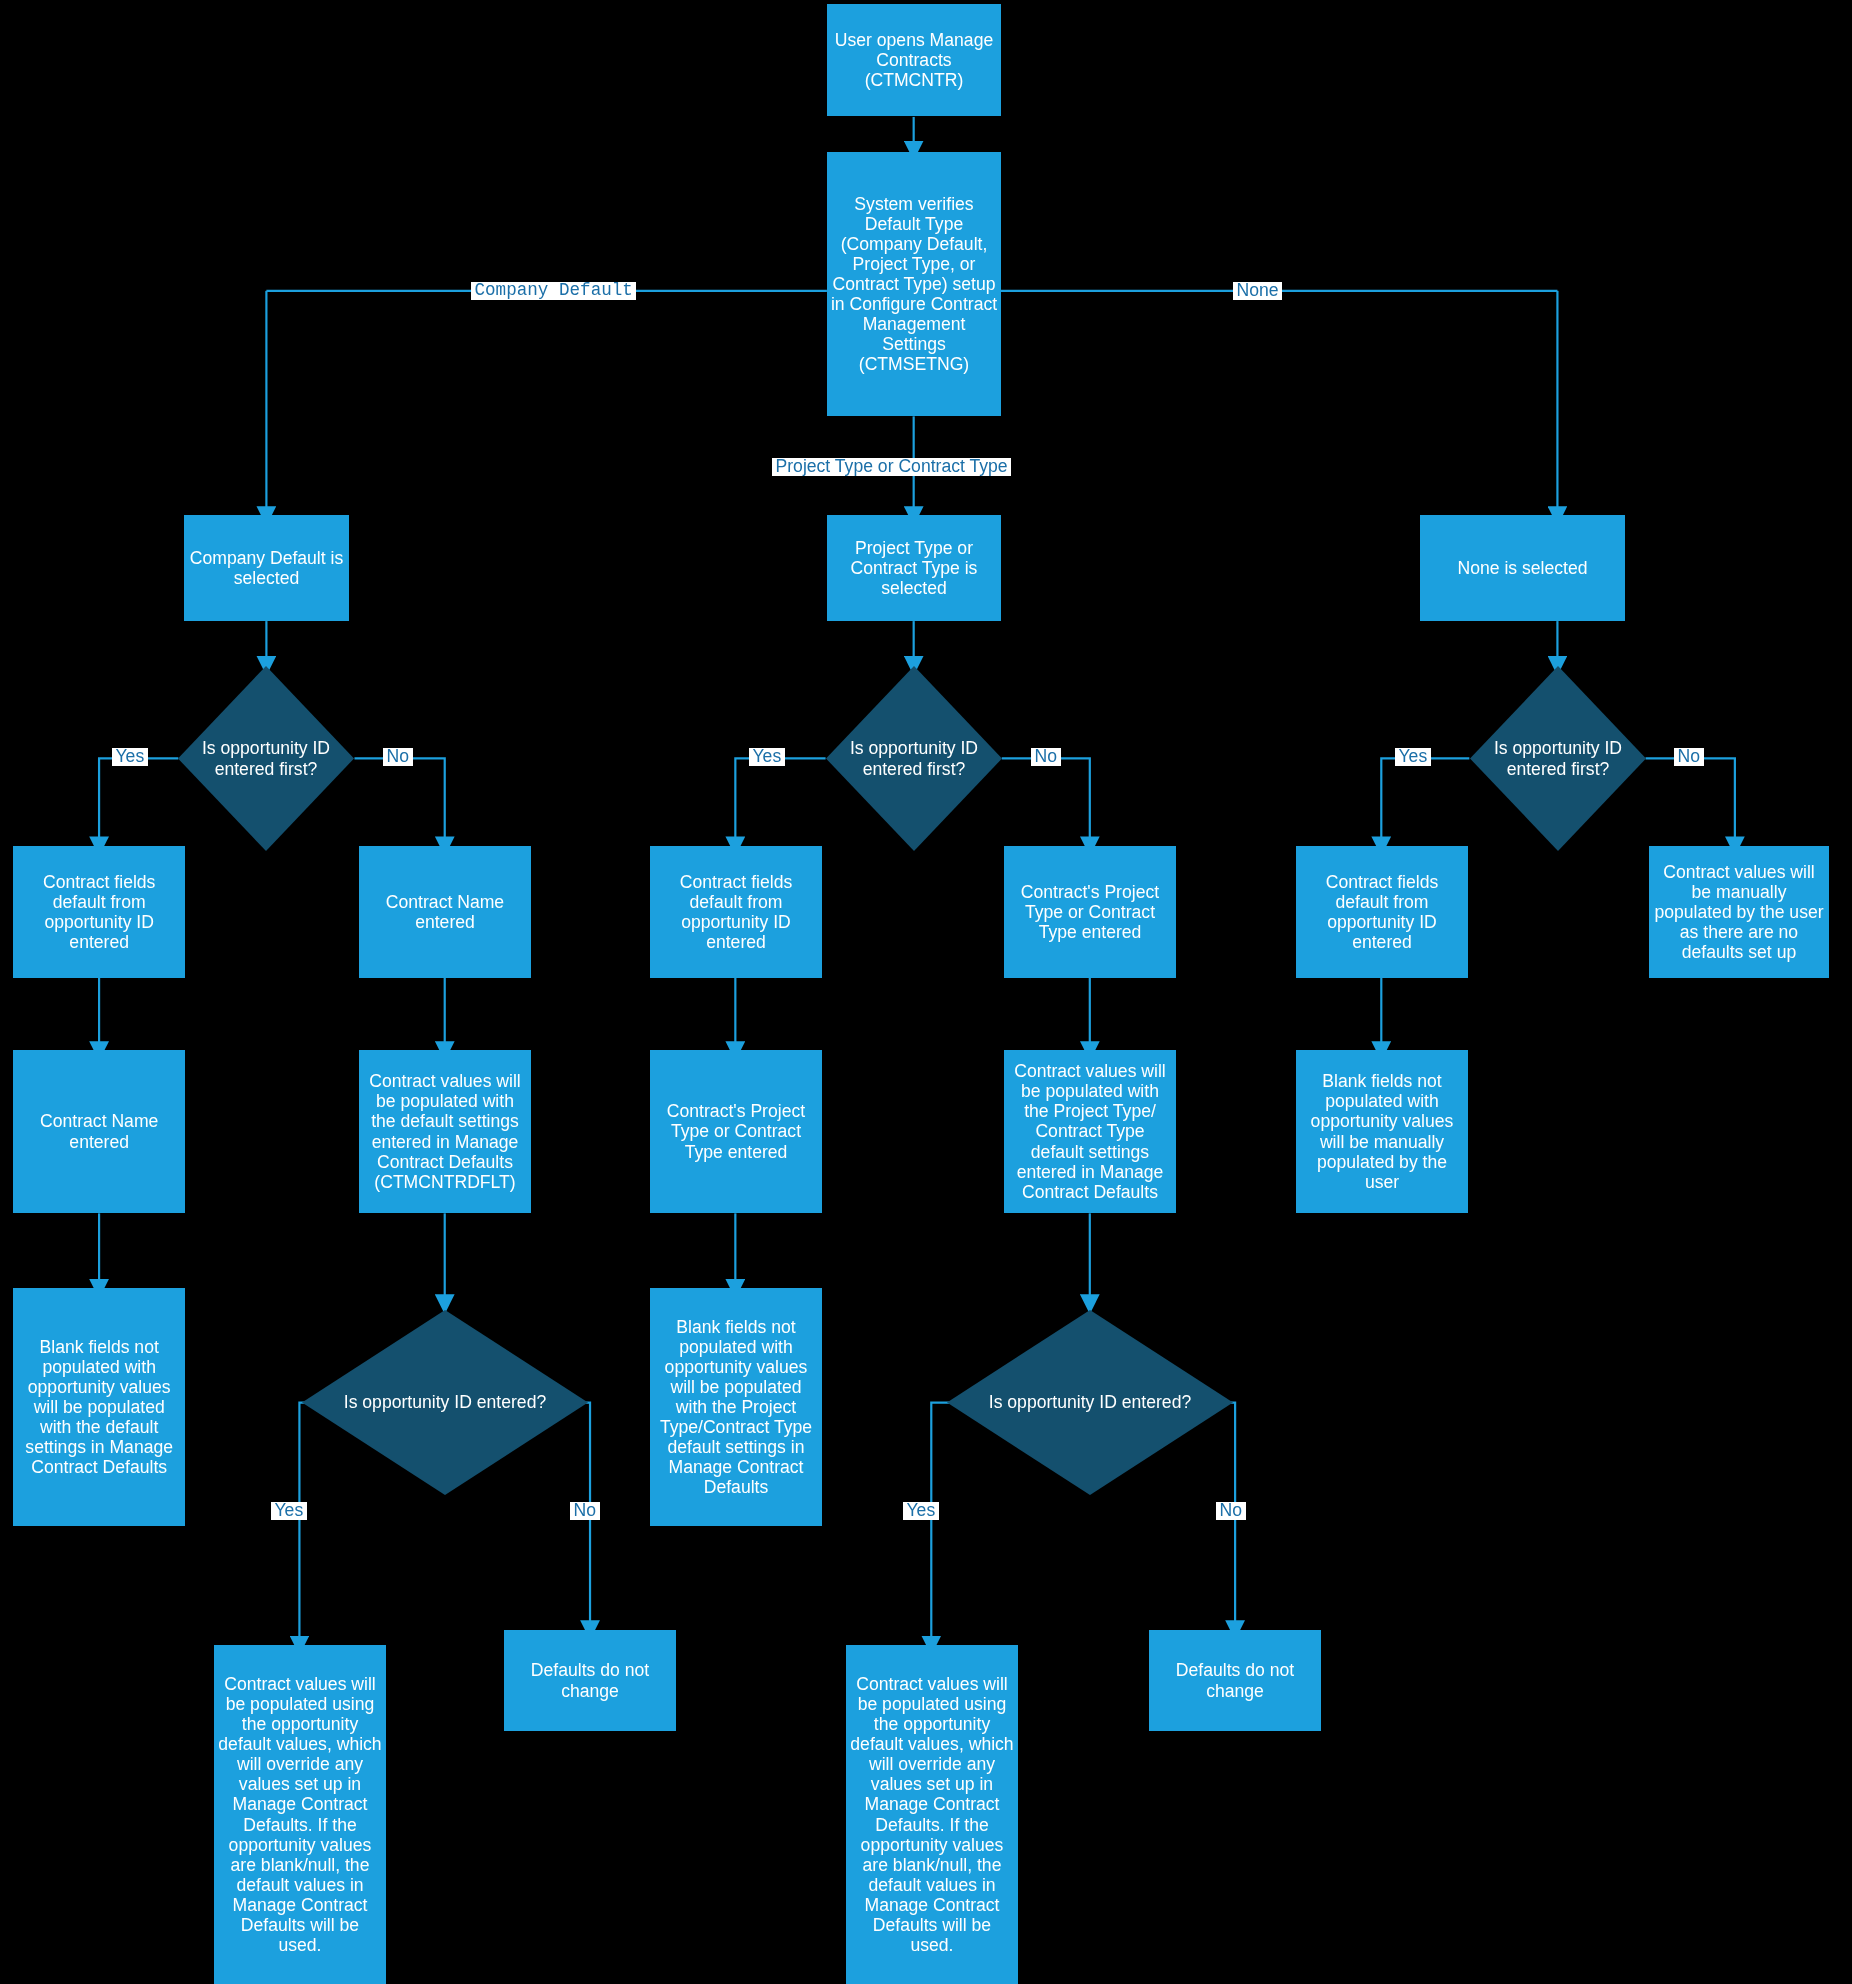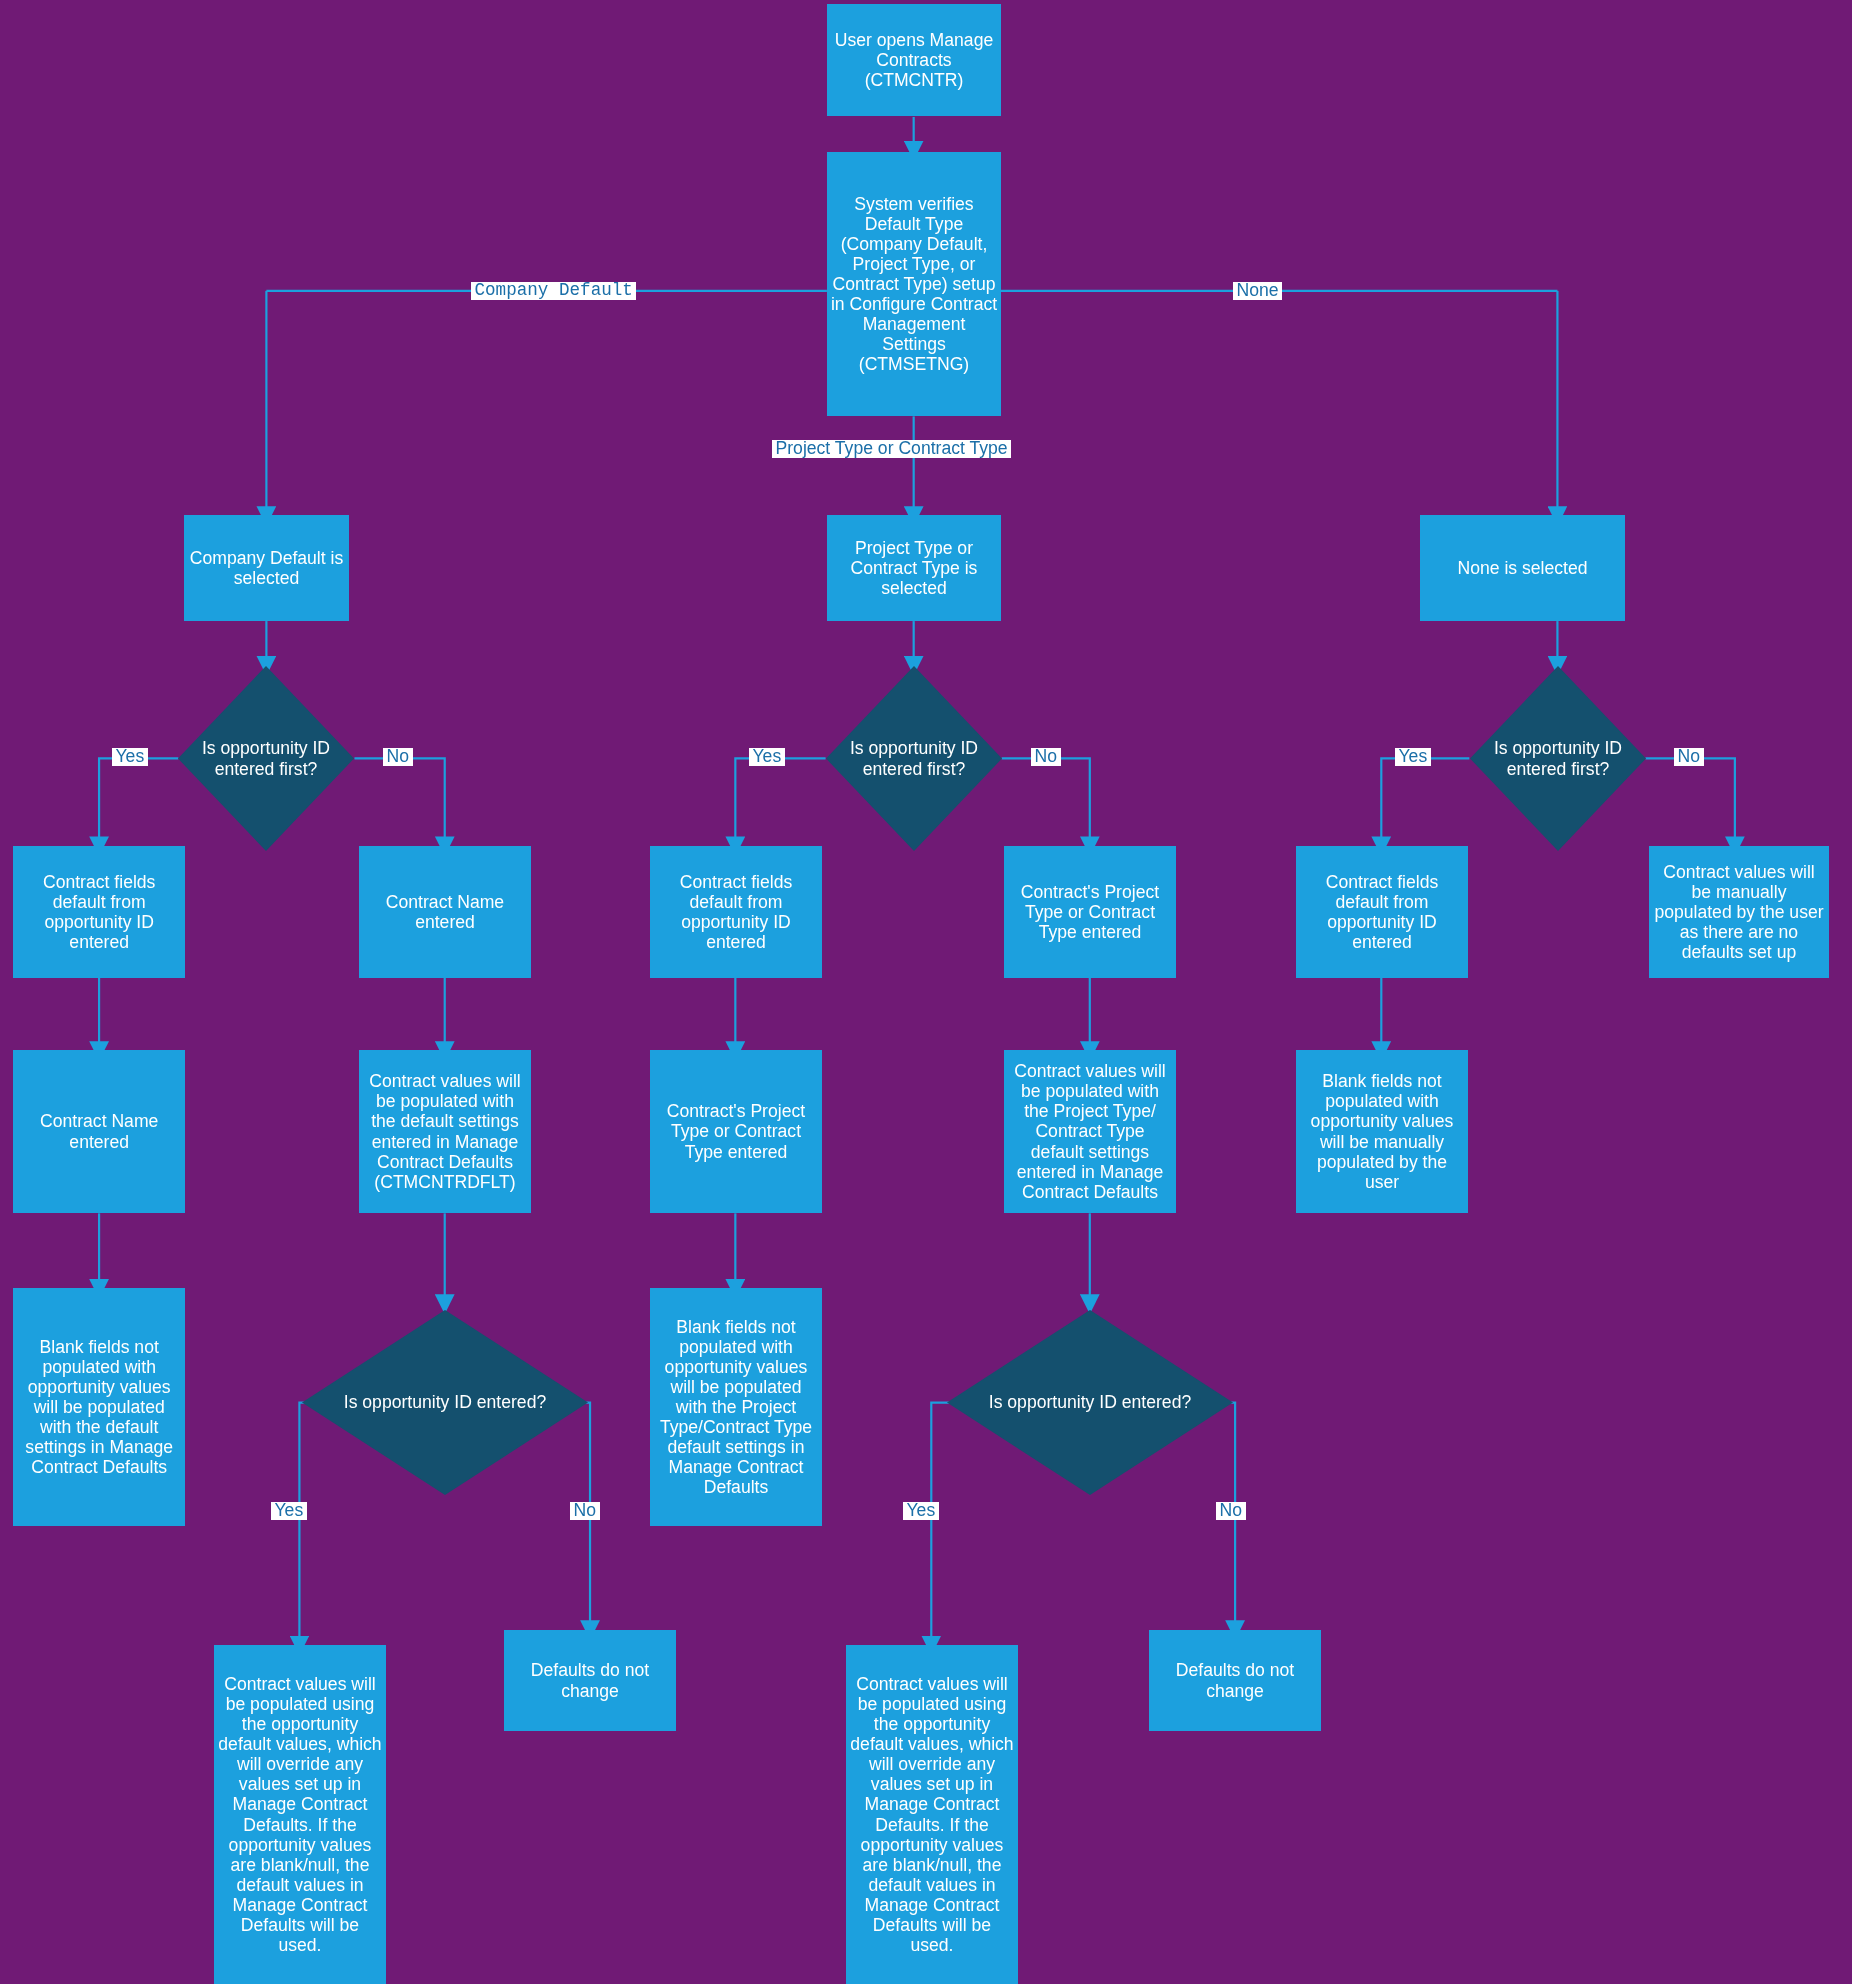--- a/index.html
+++ b/index.html
@@ -1,17 +1,17 @@
 <!DOCTYPE html>
 <html style="font-size:7px"><head>
 <meta charset="utf-8">
 <style>
   html,body{margin:0;padding:0;background:#ffffff;}
   body{font-family:"Liberation Sans","DejaVu Sans",sans-serif;}
-  #stage{position:relative;width:1852px;height:1985px;background:#701a75;overflow:hidden;}
+  #stage{position:relative;width:1852px;height:1985px;background:#000000;overflow:hidden;}
   svg#wires{position:absolute;left:0;top:0;width:1852px;height:1985px;pointer-events:none;}
 
   .node{position:absolute;box-sizing:border-box;display:flex;align-items:center;
         justify-content:center;text-align:center;color:#ffffff;line-height:1.14;
         padding:2.6px 3.5px;}
   .proc{background:#1CA0DE;font-size:17.6px;}
 
   .dec{position:absolute;display:flex;align-items:center;justify-content:center;}
   .dec .shape{position:absolute;left:0;top:0;width:100%;height:100%;
               background:#14506E;
@@ -143,21 +143,21 @@
   <div class="node proc" style="left:1296px;top:846px;width:172px;height:132px;">Contract fields default from opportunity ID entered</div>
 
   <div class="node proc" style="left:1296px;top:1050px;width:172px;height:163px;">Blank fields not populated with opportunity values will be manually populated by the user</div>
 
   <div class="node proc" style="left:1649px;top:846px;width:180px;height:132px;">Contract values will be manually populated by the user as there are no defaults set up</div>
 
   <div class="elabel" style="left:471px;top:282px;font-family:Liberation Mono, monospace;">Company Default</div>
 
   <div class="elabel" style="left:1233px;top:282px;">None</div>
 
-  <div class="elabel" style="left:772px;top:440px;">Project Type or Contract Type</div>
+  <div class="elabel" style="left:772px;top:458px;">Project Type or Contract Type</div>
 
   <div class="elabel" style="left:112px;top:748px;">Yes</div>
   <div class="elabel" style="left:383px;top:748px;">No</div>
 
   <div class="elabel" style="left:749px;top:748px;">Yes</div>
   <div class="elabel" style="left:1031px;top:748px;">No</div>
 
   <div class="elabel" style="left:1395px;top:748px;">Yes</div>
   <div class="elabel" style="left:1674px;top:748px;">No</div>
 

